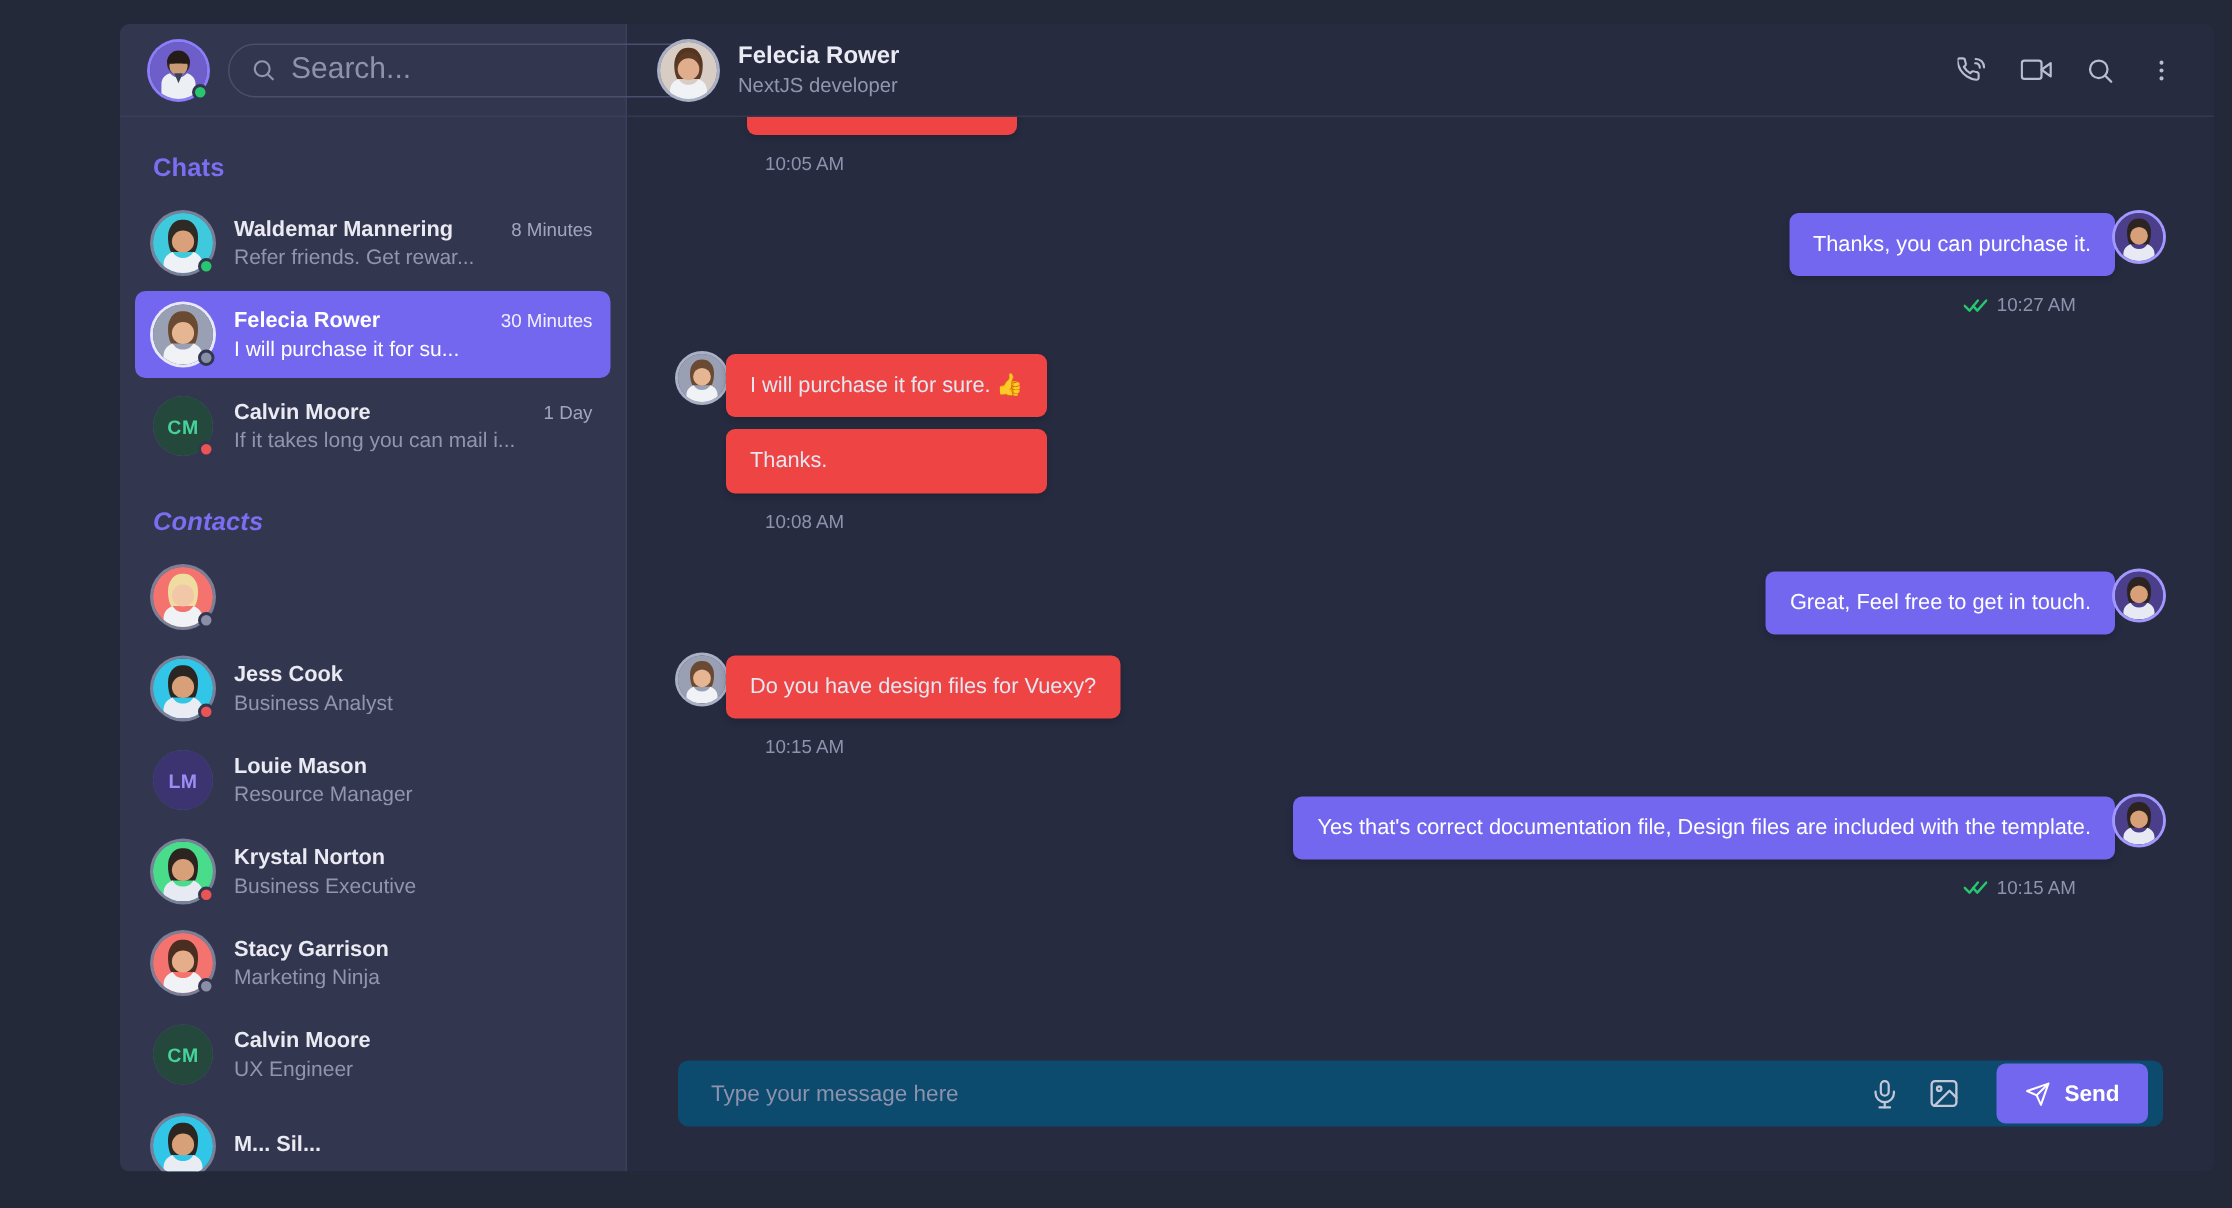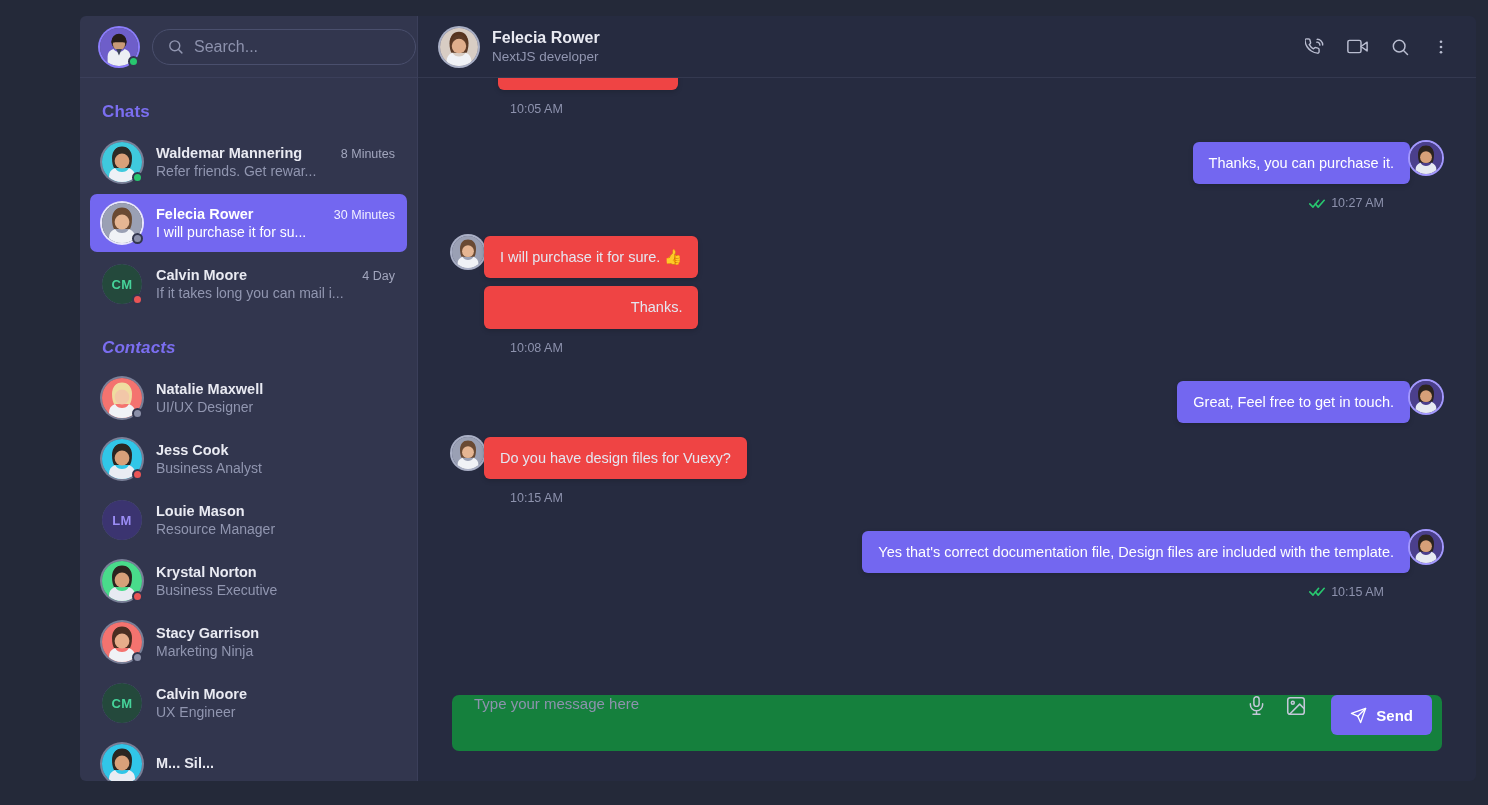--- a/index.html
+++ b/index.html
@@ -60,21 +60,21 @@
     flex: 1; height: 36px;
     background: transparent;
     border: 1px solid #4a4f6d;
     border-radius: 18px;
     display: flex; align-items: center;
     padding: 0 14px; gap: 10px;
   }
   .search-wrap svg { flex: 0 0 auto; }
   .search-input {
     flex: 1; background: transparent; border: 0; outline: 0;
-    color: #f0abfc; font-size: 16px;
+    color: #f0abfc; font-size: 20px;
     font-family: "Liberation Sans", sans-serif;
   }
   .search-input::placeholder { color: #8d92ad; }
 
   .sidebar-scroll {
     flex: 1; overflow: hidden; padding-top: 14px;
   }
   .section-title {
     color: #7b6ef0; font-size: 17px; font-weight: 600;
     padding: 10px 22px 8px 22px; letter-spacing: .1px;
@@ -119,21 +119,21 @@
   .head-icons { display: flex; align-items: center; gap: 22px; }
   .ic { cursor: pointer; display: flex; line-height: 0; }
 
   .msgs {
     flex: 1; overflow: hidden;
     padding: 8px 34px 0 34px;
     position: relative;
   }
   .mgroup { display: flex; margin-bottom: 6px; }
   .mgroup.out { justify-content: flex-end; }
-  .mgroup .stack { display: flex; flex-direction: column; max-width: 640px; text-align: right; }
+  .mgroup .stack { display: flex; flex-direction: column; max-width: 640px; }
   .mgroup.out .stack { align-items: flex-end; }
   .bubble {
     padding: 12px 16px; border-radius: 6px;
     font-size: 14.5px; line-height: 1.25;
     margin-bottom: 8px; position: relative;
     box-shadow: 0 2px 5px rgba(0,0,0,.16);
   }
   .bubble.in { background: #ef4444; color: #e4e6f0; }
   .bubble.out { background: #7367f0; color: #ffffff; }
   .stamp {
@@ -141,22 +141,22 @@
     display: flex; align-items: center; gap: 6px;
     margin: -2px 0 26px 0;
   }
   .stamp-row { display: flex; }
   .stamp-row.right { justify-content: flex-end; padding-right: 58px; }
   .stamp-row.left { padding-left: 0px; }
 
   
   .composer-wrap { padding: 0 34px 30px 34px; }
   .composer {
-    height: 56px; background: #15803d; border-radius: 7px;
-    display: flex; align-items: flex-start; padding: 0 10px 0 22px; gap: 18px;
+    height: 44px; background: #0c4a6e; border-radius: 7px;
+    display: flex; align-items: center; padding: 0 10px 0 22px; gap: 18px;
   }
   .composer input {
     flex: 1; background: transparent; border: 0; outline: 0;
     color: #d4d7e5; font-size: 15px;
     font-family: "Liberation Sans", sans-serif;
   }
   .composer input::placeholder { color: #8d92ad; }
   .send-btn {
     background: #7367f0; color: #fff; border: 0;
     height: 40px; padding: 0 19px; border-radius: 6px;
@@ -244,45 +244,41 @@
   <div class="row ">
     <span class="av" style="width:40px;height:40px;">
     <span class="disc" style="">
                 <span class="initials" style="background:#24493c;color:#46d39a">CM</span>
               </span>
     <i class="badge" style="background:#ea5455"></i>
   </span>
     <div class="texts">
       <div class="line1">
         <span class="nm">Calvin Moore</span>
-        <span class="tm">4 Day</span>
+        <span class="tm">1 Day</span>
       </div>
       <div class="sub">If it takes long you can mail i...</div>
     </div>
   </div>
         </div>
       <div class="section-title" style="padding-top:22px;font-style:italic;">Contacts</div>
       <div id="contacts-list">
   <div class="row">
     <span class="av" style="width:40px;height:40px;">
     <span class="disc" style="box-shadow:0 0 0 2px #7a8098;">
                 <svg viewBox="0 0 40 40">
                   <rect width="40" height="40" fill="#f4736f"></rect>
   <path d="M10 16c0-7 4-11 10-11s10 4 10 11c0 5-1 8-2 10H12c-1-2-2-5-2-10z" fill="#efdca0"></path>
   <circle cx="20" cy="19" r="7.4" fill="#f2c7a8"></circle>
   <path d="M11.5 18.5C12 10 15.5 6.5 20 6.5s8 3.5 8.5 12c1.5-10.5-2.5-14-8.5-14s-10 3.5-8.5 14z" fill="#efdca0"></path>
   <path d="M13 26c2 3 4 4 7 4s5-1 7-4c4 1.6 6 4.4 6 8.6V40H7v-5.4c0-4.2 2-7 6-8.6z" fill="#f0f2f6"></path>
                 </svg>
               </span>
     <i class="badge" style="background:#8a8fa8"></i>
   </span>
-    <div class="texts">
-      <div class="nm">Natalie Maxwell</div>
-      <div class="sub">UI/UX Designer</div>
-    </div>
   </div>
   <div class="row">
     <span class="av" style="width:40px;height:40px;">
     <span class="disc" style="box-shadow:0 0 0 2px #7a8098;">
                 <svg viewBox="0 0 40 40">
                   <rect width="40" height="40" fill="#31c6e8"></rect>
   <path d="M10 16c0-7 4-11 10-11s10 4 10 11c0 5-1 8-2 10H12c-1-2-2-5-2-10z" fill="#2b2622"></path>
   <circle cx="20" cy="19" r="7.4" fill="#d8a079"></circle>
   <path d="M11.5 18.5C12 10 15.5 6.5 20 6.5s8 3.5 8.5 12c1.5-10.5-2.5-14-8.5-14s-10 3.5-8.5 14z" fill="#2b2622"></path>
   <path d="M13 26c2 3 4 4 7 4s5-1 7-4c4 1.6 6 4.4 6 8.6V40H7v-5.4c0-4.2 2-7 6-8.6z" fill="#e9ecf3"></path>

